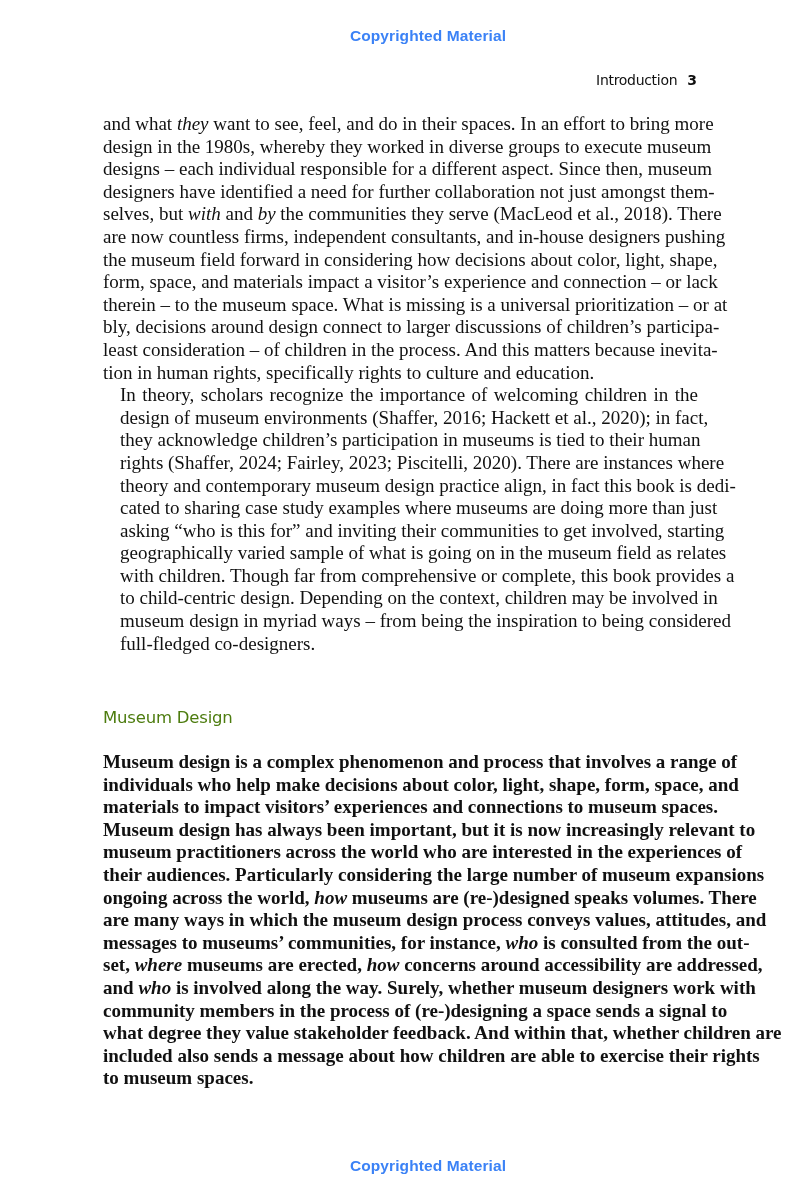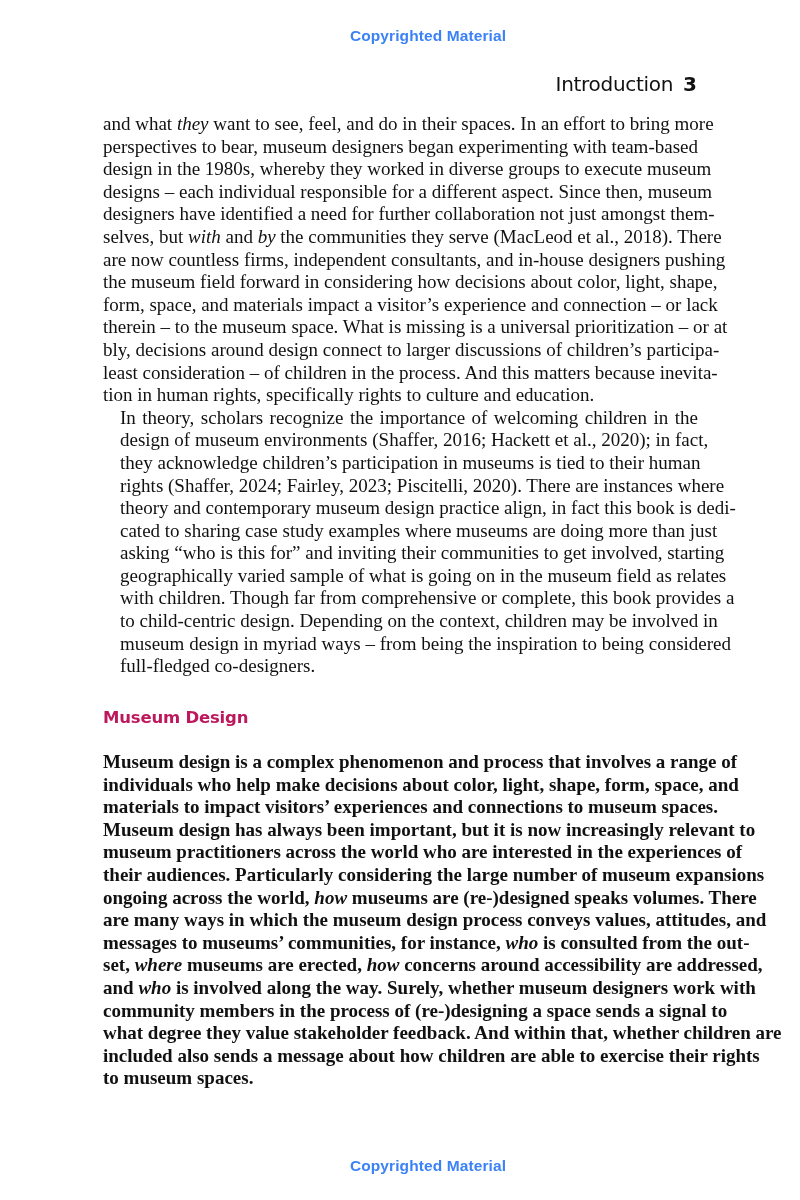--- a/index.html
+++ b/index.html
@@ -26,21 +26,21 @@
       padding-left: 28px;
     }
     .watermark.top { top: 27px; }
     .watermark.bottom { top: 1157px; }
 
     .running-head {
       position: absolute;
       top: 72px;
       right: 103px;
       font-family: "DejaVu Sans", sans-serif;
-      font-size: 20px;
+      font-size: 14px;
       color: #111;
       display: flex;
       align-items: baseline;
     }
     .running-head .section {
       letter-spacing: -0.3px;
     }
     .running-head .page-num {
       font-weight: bold;
       margin-left: 10px;
@@ -65,22 +65,22 @@
     }
     .block-1 { top: 113px; }
     .block-2 { top: 751px; font-weight: bold; }
 
     .heading {
       position: absolute;
       left: 103px;
       top: 708px;
       font-family: "DejaVu Sans", sans-serif;
       font-size: 16.5px;
-      font-weight: 700;
-      color: #be185d;
+      font-weight: 400;
+      color: #4d7c0f;
       letter-spacing: -0.2px;
     }
     .line {
       display: block;
       text-align: justify;
       text-align-last: justify;
       white-space: nowrap;
     }
     .line.last {
       text-align-last: left;
@@ -93,21 +93,20 @@
 <div class="watermark top">Copyrighted Material</div>
 
 <div class="running-head">
   <span class="section">Introduction</span>
   <span class="page-num">3</span>
 </div>
 
 <div class="text-block block-1">
   <p>
       <span class="line">and what <em>they</em> want to see, feel, and do in their spaces. In an effort to bring more</span>
-      <span class="line">perspectives to bear, museum designers began experimenting with team-based</span>
       <span class="line">design in the 1980s, whereby they worked in diverse groups to execute museum</span>
       <span class="line">designs – each individual responsible for a different aspect. Since then, museum</span>
       <span class="line">designers have identified a need for further collaboration not just amongst them-</span>
       <span class="line">selves, but <em>with</em> and <em>by</em> the communities they serve (MacLeod et al., 2018). There</span>
       <span class="line">are now countless firms, independent consultants, and in-house designers pushing</span>
       <span class="line">the museum field forward in considering how decisions about color, light, shape,</span>
       <span class="line">form, space, and materials impact a visitor’s experience and connection – or lack</span>
       <span class="line">therein – to the museum space. What is missing is a universal prioritization – or at</span>
       <span class="line">bly, decisions around design connect to larger discussions of children’s participa-</span>
       <span class="line">least consideration – of children in the process. And this matters because inevita-</span>

